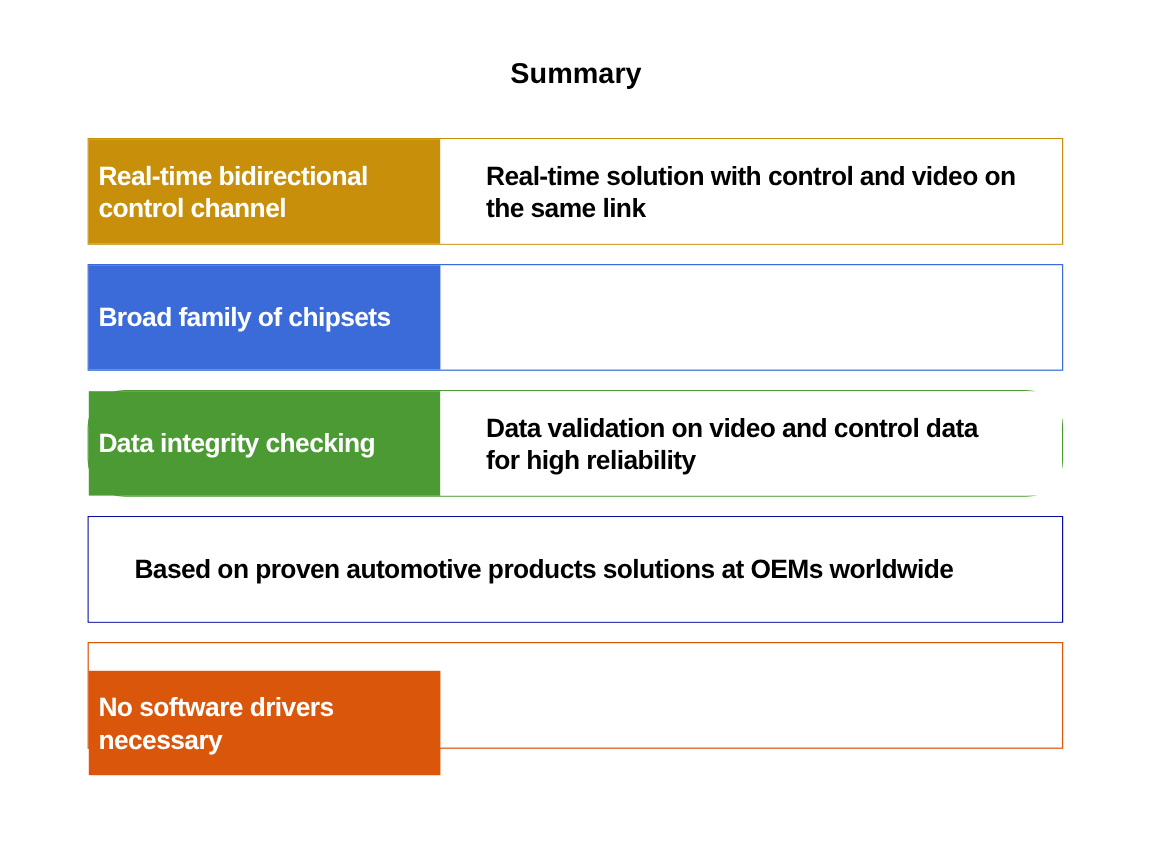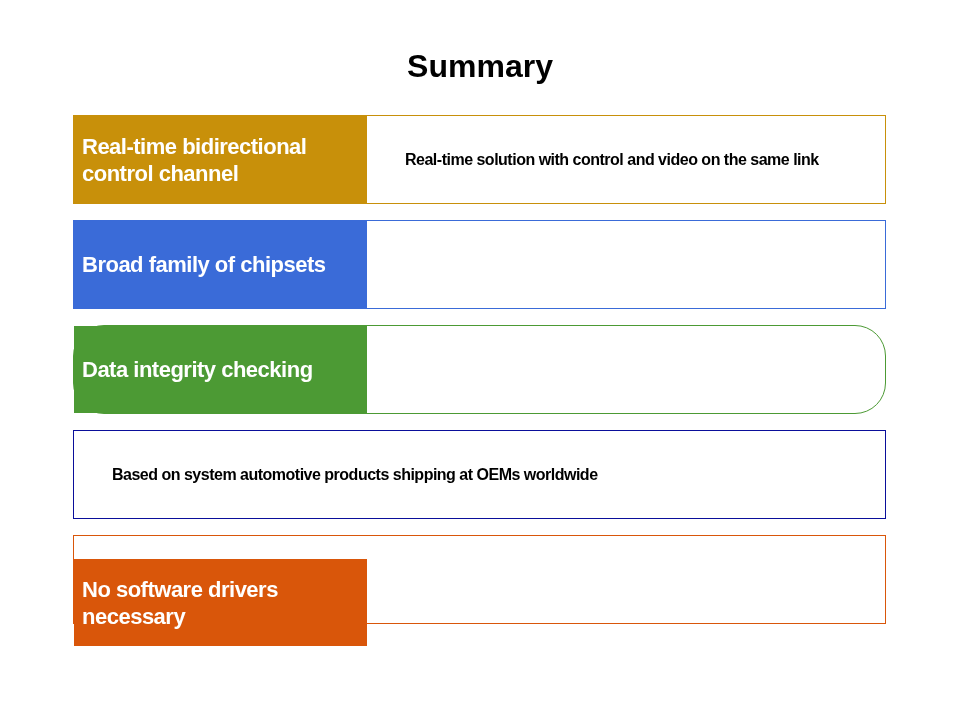--- a/index.html
+++ b/index.html
@@ -1,41 +1,42 @@
 <!DOCTYPE html>
 <html><head>
 <meta charset="utf-8">
 <style>
   html, body { margin:0; padding:0; background:#ffffff; }
   body { width:960px; height:720px; position:relative; overflow:hidden;
          font-family:"Liberation Sans", sans-serif; }
   .title { position:absolute; top:48px; left:0; width:960px; text-align:center;
-           font-weight:bold; font-size:32px; color:#000; }
+           font-weight:bold; font-size:24px; color:#000; }
   .row { position:absolute; left:73px; width:813px; height:89px; display:flex;
          box-sizing:border-box; border:1px solid; }
   .left { width:293px; height:100%; box-sizing:border-box; padding:0 8px;
           display:flex; align-items:center; color:#fff; font-weight:bold;
           font-size:22px; line-height:27px; letter-spacing:-0.5px; }
   .right { flex:1; height:100%; box-sizing:border-box; padding:0 38px;
            display:flex; align-items:center; background:#fff; color:#000;
-           font-weight:bold; font-size:16px; line-height:27px; letter-spacing:-0.5px; }
+           font-weight:bold; font-size:22px; line-height:27px; letter-spacing:-0.5px; }
 </style>
 </head>
 <body>
 
 <div class="title">Summary</div>
 
 <div class="row" style="top: 115px; border-color: rgb(200, 144, 10);">
   <div class="left" style="background: rgb(200, 144, 10);">Real-time bidirectional control channel</div>
   <div class="right">Real-time solution with control and video on the same link</div>
 </div>
 <div class="row" style="top: 220px; border-color: rgb(58, 107, 216); flex-direction: column;">
   <div class="left" style="background: rgb(58, 107, 216);">Broad family of chipsets</div>
 </div>
 <div class="row" style="top: 325px; border-color: rgb(76, 154, 52); border-radius: 31px;">
   <div class="left" style="background: rgb(76, 154, 52);">Data integrity checking</div>
+  <div class="right">Data validation on video and control data for high reliability</div>
 </div>
 <div class="row" style="top: 430px; border-color: rgb(10, 14, 154);">
-  <div class="right">Based on system automotive products shipping at OEMs worldwide</div>
+  <div class="right">Based on proven automotive products solutions at OEMs worldwide</div>
 </div>
 <div class="row" style="top: 535px; border-color: rgb(217, 86, 10);">
   <div class="left" style="background: rgb(217, 86, 10); margin-top: 23px;">No software drivers necessary</div>
 </div>
 
 </body></html>

